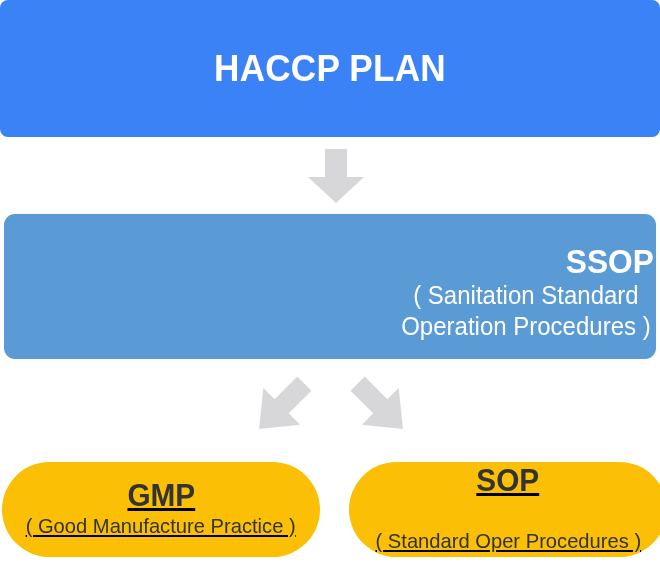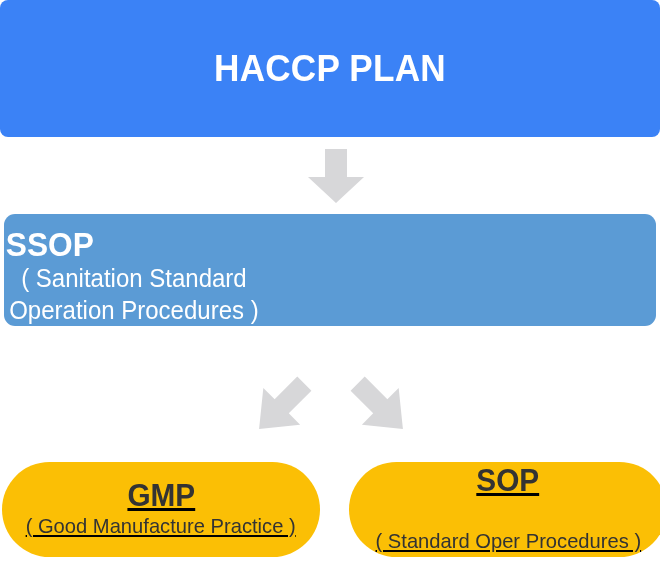--- a/index.html
+++ b/index.html
@@ -50,26 +50,26 @@
     width: 56px;
     height: 54px;
   }
 
   
   .ssop-box {
     position: absolute;
     left: 4px;
     top: 214px;
     width: 652px;
-    height: 112px;
+    height: 145px;
     background: #5b9bd5;
     border-radius: 11px;
     display: flex;
     flex-direction: column;
-    align-items: flex-start;
+    align-items: flex-end;
     justify-content: center;
     box-sizing: border-box;
     padding-top: 14px;
   }
   .ssop-title {
     color: #ffffff;
     font-size: 33px;
     font-weight: bold;
     line-height: 1.08;
     white-space: nowrap;

